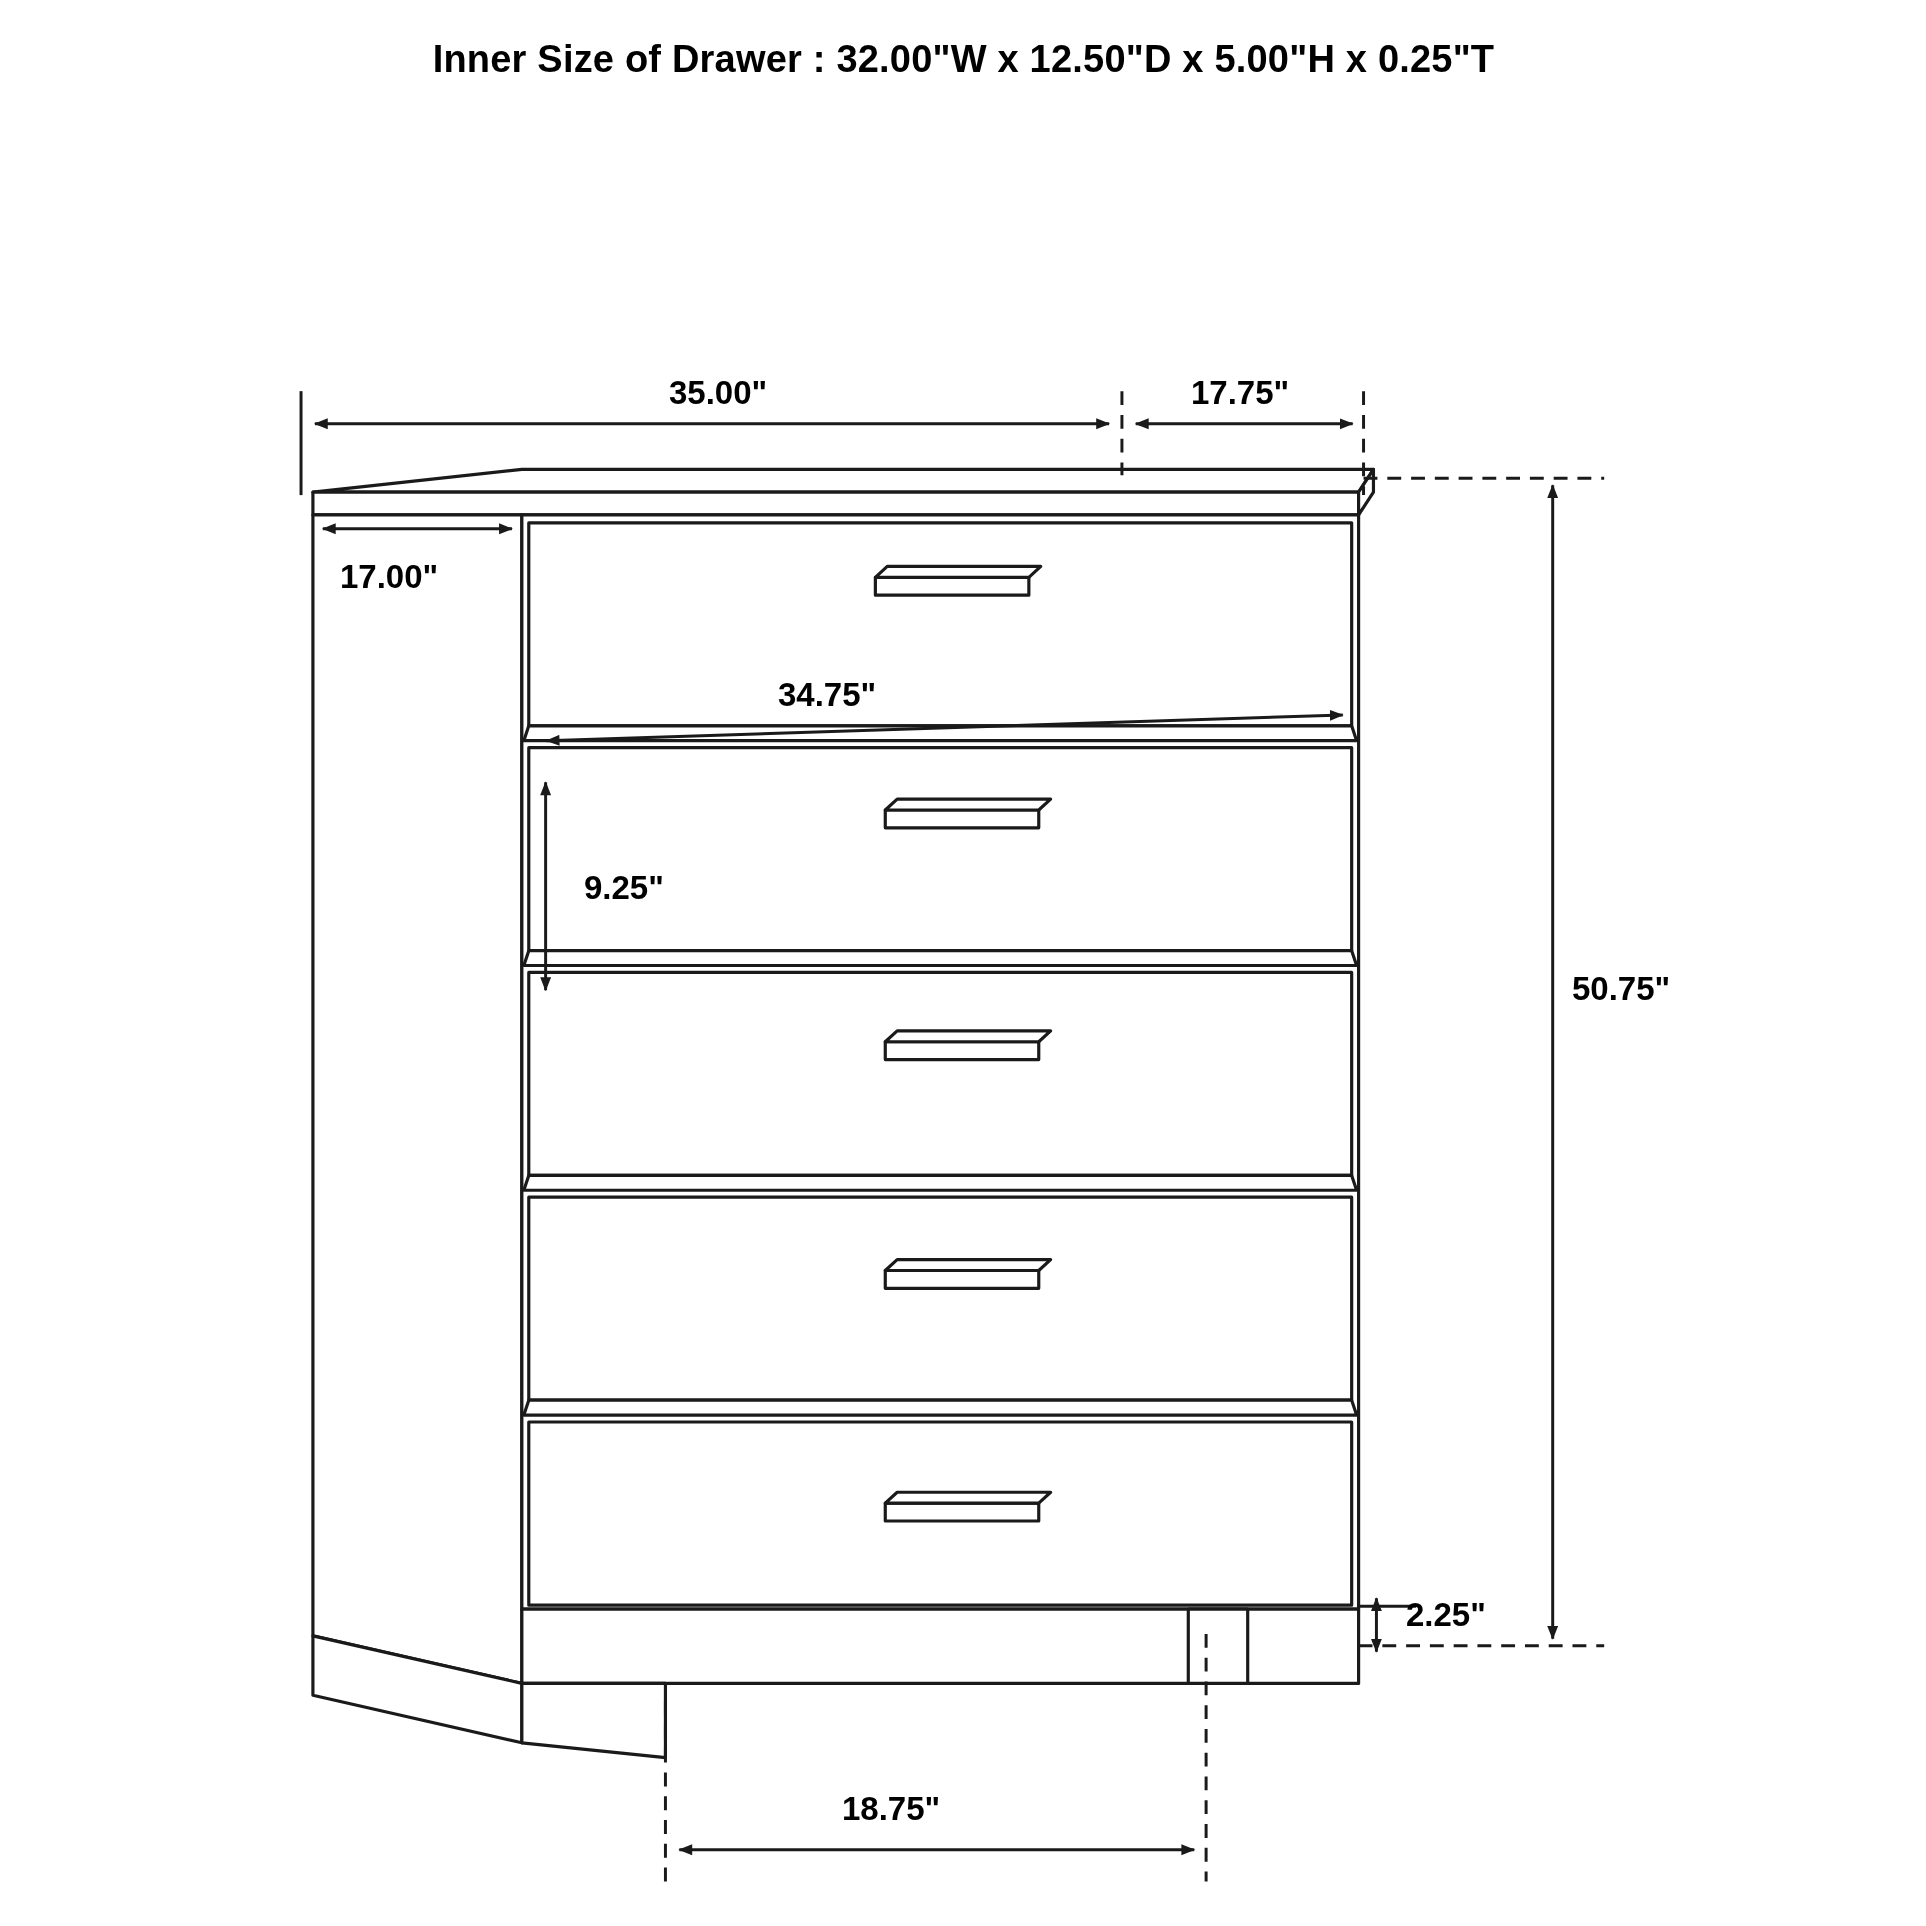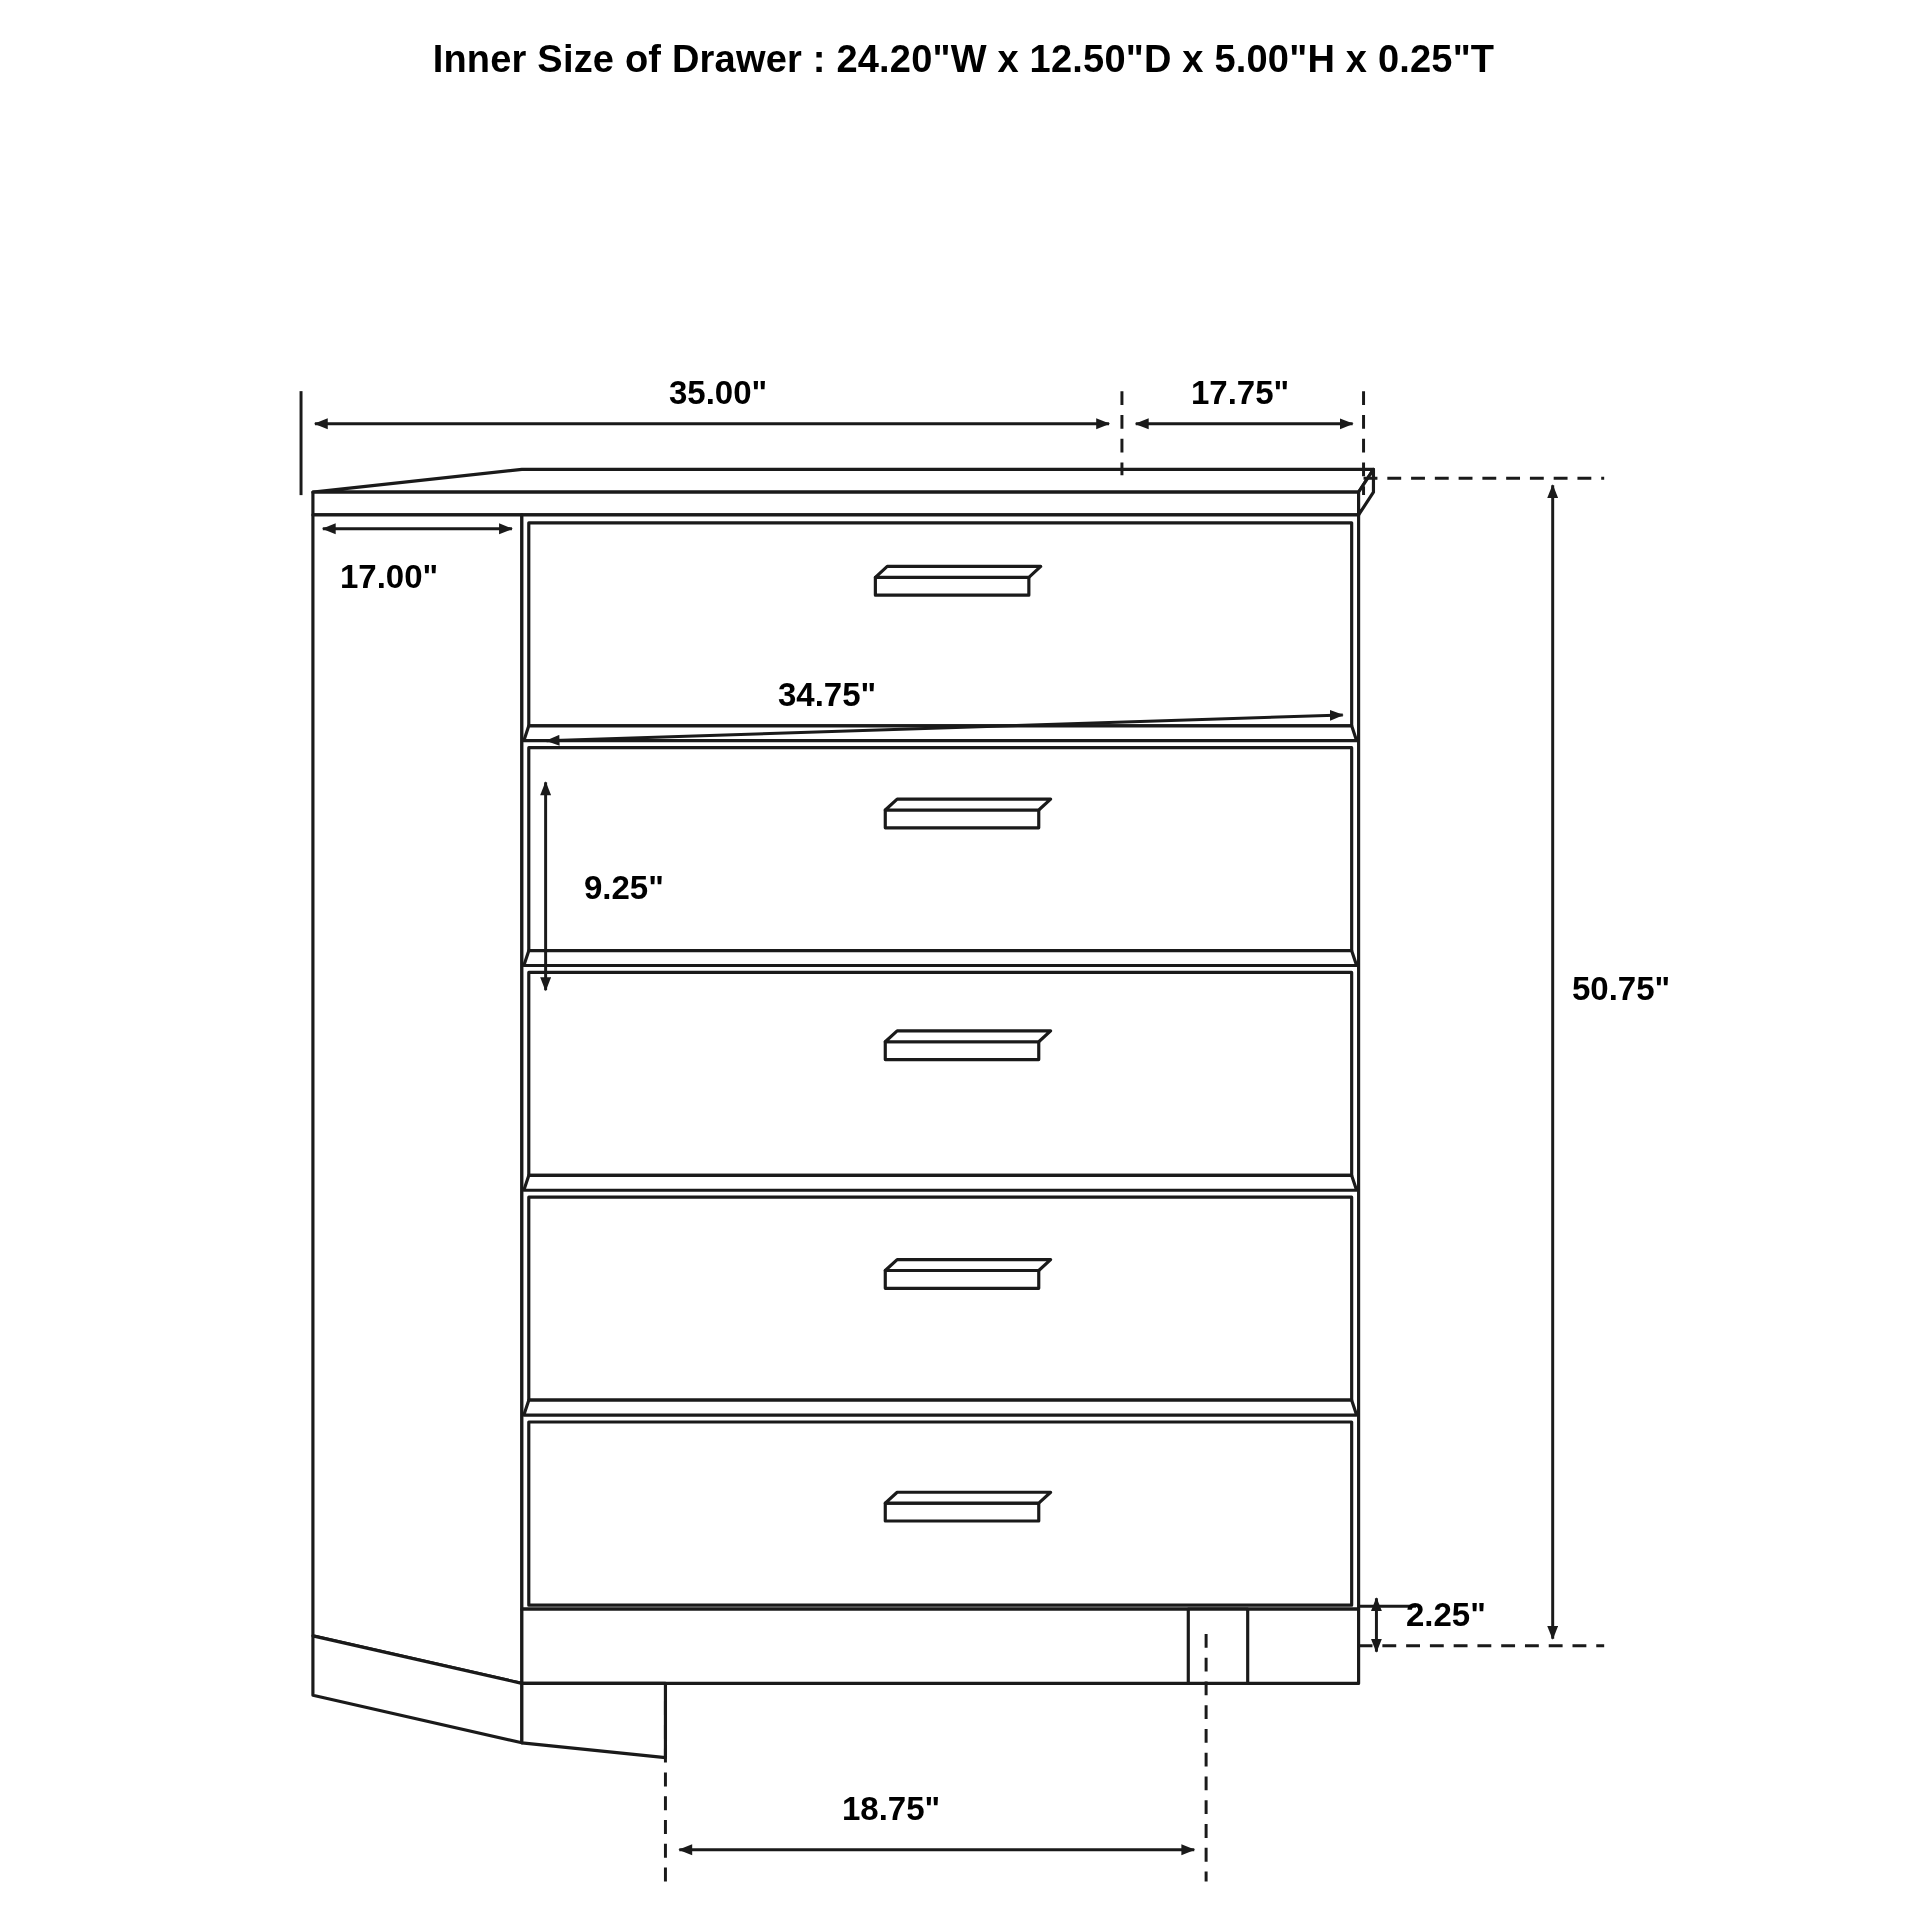--- a/index.html
+++ b/index.html
@@ -42,21 +42,21 @@
     font-size: 33px;
     font-weight: bold;
     white-space: nowrap;
   }
 </style>
 </head>
 <body>
 
 <div id="stage">
 
-  <div class="title">Inner Size of Drawer : 24.20"W x 12.50"D x 5.00"H x 0.25"T</div>
+  <div class="title">Inner Size of Drawer : 32.00"W x 12.50"D x 5.00"H x 0.25"T</div>
 
   <svg class="drawing" viewBox="0 0 1946 1946">
     <defs>
       <marker id="arrEnd" markerWidth="16" markerHeight="16" refX="13" refY="5.5" orient="auto" markerUnits="userSpaceOnUse">
         <path d="M0,0 L14,5.5 L0,11 z" fill="#1a1a1a"></path>
       </marker>
       <marker id="arrStart" markerWidth="16" markerHeight="16" refX="1" refY="5.5" orient="auto" markerUnits="userSpaceOnUse">
         <path d="M14,0 L0,5.5 L14,11 z" fill="#1a1a1a"></path>
       </marker>
     </defs>

